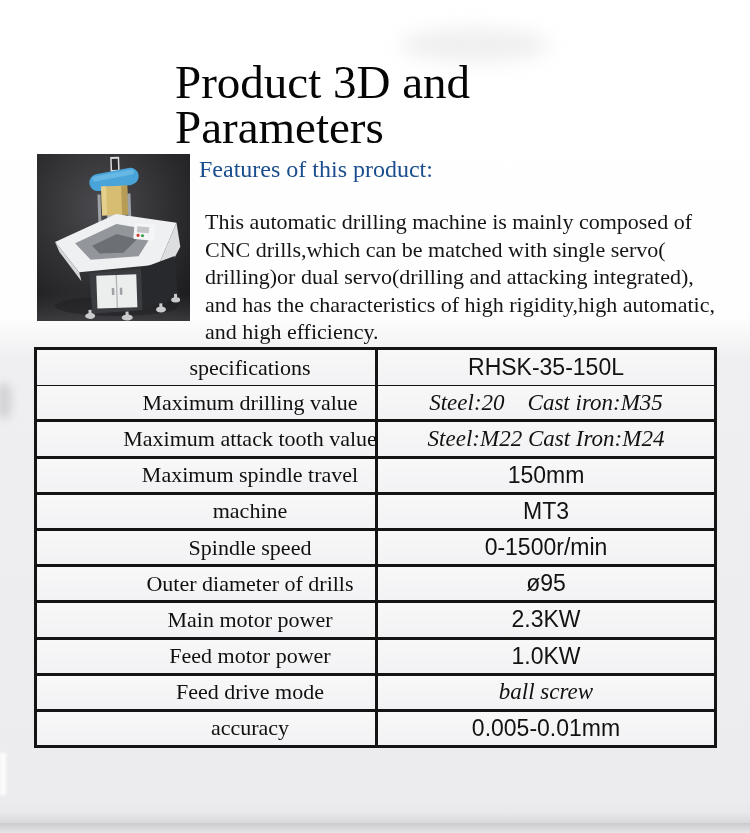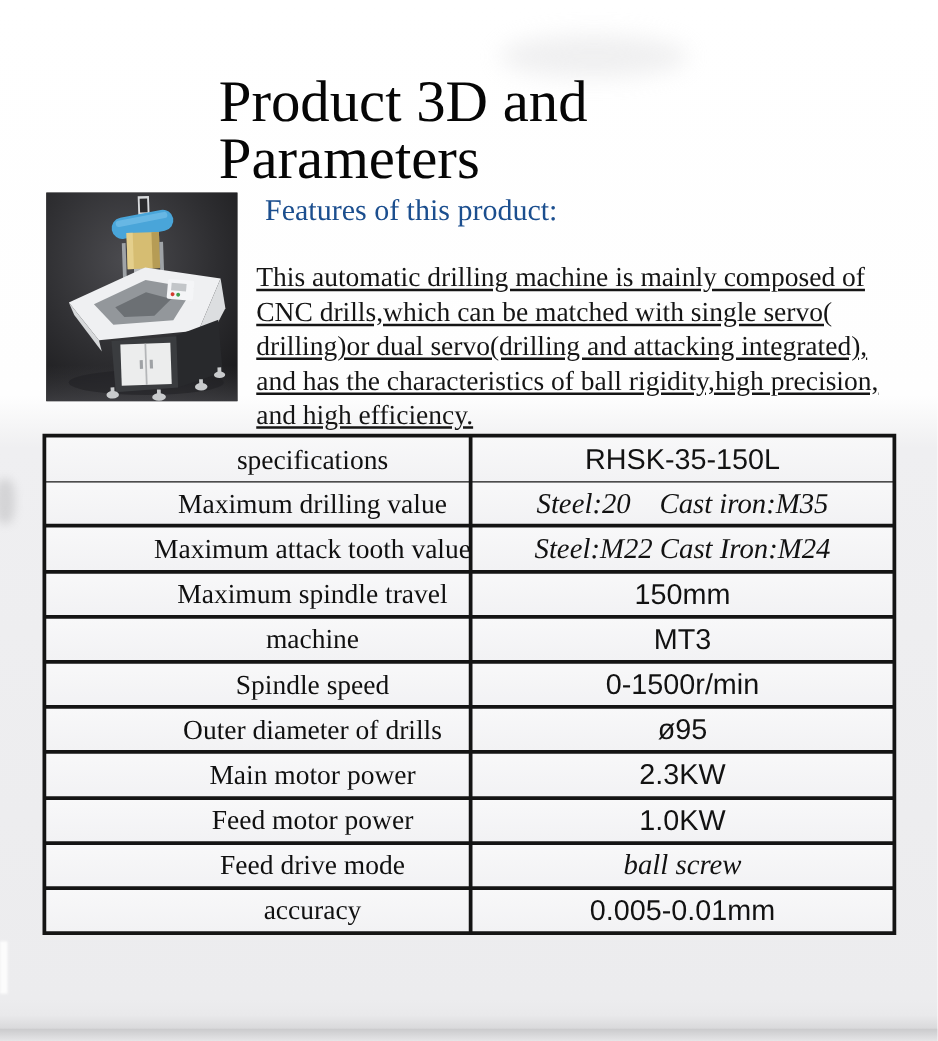--- a/index.html
+++ b/index.html
@@ -13,27 +13,27 @@
   .smudge-left{left:-4px;top:383px;width:16px;height:36px;background:#8f8f91;opacity:.28;filter:blur(4px);border-radius:40%;}
   .strip-left{left:0;top:753px;width:6px;height:42px;background:#ffffff;opacity:.85;filter:blur(1px);}
   .bottom-band{left:0;bottom:0;width:750px;height:10px;background:linear-gradient(180deg,#c9c9cb,#e6e6e8);opacity:.9;}
 
   .page-title{
     position:absolute;left:175px;top:60px;width:560px;
     font-size:47px;line-height:45px;color:#060606;letter-spacing:0px;
   }
   .features-heading{
     position:absolute;left:199px;top:156px;
-    font-size:24px;color:#1b4e8e;margin-left:13px;
+    font-size:24px;color:#1b4e8e;
   }
   .intro{
     position:absolute;left:205px;top:208px;width:540px;
     font-size:22px;line-height:27.6px;color:#151515;
   }
-  .intro div{white-space:nowrap;text-decoration:underline;}
+  .intro div{white-space:nowrap;}
 
   .product-photo{
     position:absolute;left:37px;top:154px;width:153px;height:167px;
     background:#232325;
   }
   .product-photo svg{display:block;}
 
   .spec-table{
     position:absolute;left:34px;top:347px;width:683px;height:401px;
     background:#141414;box-sizing:border-box;padding:3px;
@@ -66,21 +66,21 @@
   <div>Product 3D and</div>
   <div>Parameters</div>
 </div>
 
 <div class="features-heading">Features of this product:</div>
 
 <div class="intro">
   <div>This automatic drilling machine is mainly composed of</div>
   <div>CNC drills,which can be matched with single servo(</div>
   <div>drilling)or dual servo(drilling and attacking integrated),</div>
-  <div>and has the characteristics of ball rigidity,high precision,</div>
+  <div>and has the characteristics of high rigidity,high automatic,</div>
   <div>and high efficiency.</div>
 </div>
 
 <div class="product-photo">
   <svg width="153" height="167" viewBox="0 0 153 167" xmlns="http://www.w3.org/2000/svg">
     <defs>
       <radialGradient id="bg" cx="42%" cy="32%" r="85%">
         <stop offset="0%" stop-color="#4b4b4f"></stop>
         <stop offset="55%" stop-color="#2e2e31"></stop>
         <stop offset="100%" stop-color="#18181a"></stop>

